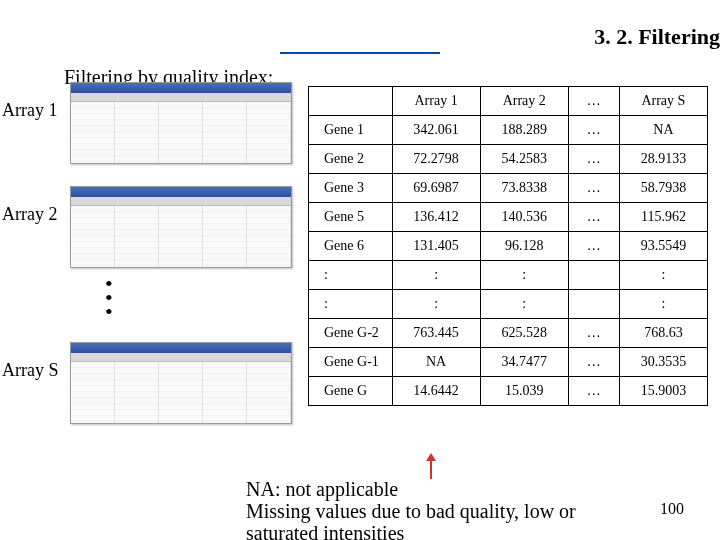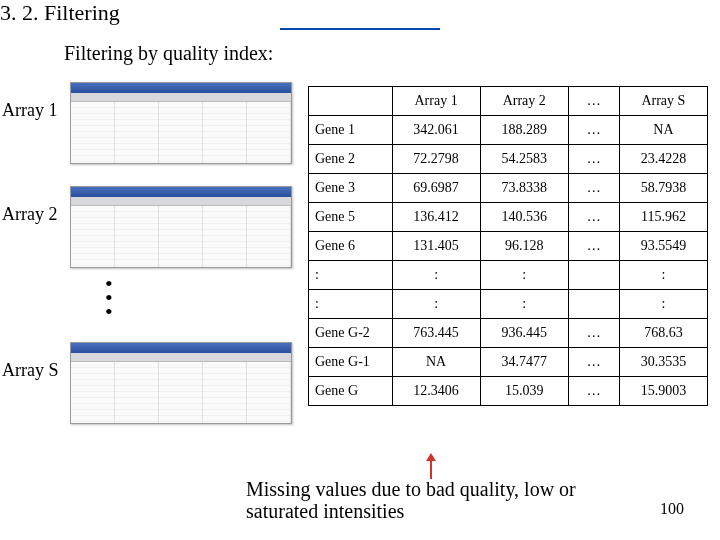--- a/index.html
+++ b/index.html
@@ -6,24 +6,24 @@
     margin: 0;
     padding: 0;
     width: 720px;
     height: 540px;
     font-family: "Times New Roman", serif;
     background: #fff;
     position: relative;
     overflow: hidden;
   }
   .title {
-    text-align: left;
+    text-align: right;
     font-size: 22px;
-    font-weight: normal;
-    margin-top: 0;
+    font-weight: bold;
+    margin-top: 24px;
     color: #000;
   }
   .title-underline {
     width: 160px;
     height: 2px;
     background: #0047ab;
     margin: 2px auto 0;
   }
   .subtitle {
     font-size: 20px;
@@ -98,21 +98,21 @@
     text-align: center;
     height: 22px;
     white-space: nowrap;
   }
   th {
     font-weight: normal;
     background: #fff;
   }
   td.rowhead {
     text-align: left;
-    padding-left: 6px;
+    padding-left: 15px;
   }
   col.c-gene { width: 72px; }
   col.c-val  { width: 76px; }
   col.c-dots { width: 44px; }
   col.c-last { width: 76px; }
 
   .footer {
     position: absolute;
     left: 246px;
     top: 478px;
@@ -221,21 +221,21 @@
           <td>342.061</td>
           <td>188.289</td>
           <td>…</td>
           <td>NA</td>
         </tr>
         <tr>
           <td class="rowhead">Gene 2</td>
           <td>72.2798</td>
           <td>54.2583</td>
           <td>…</td>
-          <td>23.4228</td>
+          <td>28.9133</td>
         </tr>
         <tr>
           <td class="rowhead">Gene 3</td>
           <td>69.6987</td>
           <td>73.8338</td>
           <td>…</td>
           <td>58.7938</td>
         </tr>
         <tr>
           <td class="rowhead">Gene 5</td>
@@ -261,42 +261,43 @@
         <tr>
           <td class="rowhead">:</td>
           <td>:</td>
           <td>:</td>
           <td></td>
           <td>:</td>
         </tr>
         <tr>
           <td class="rowhead">Gene G-2</td>
           <td>763.445</td>
-          <td>936.445</td>
+          <td>625.528</td>
           <td>…</td>
           <td>768.63</td>
         </tr>
         <tr>
           <td class="rowhead">Gene G-1</td>
           <td>NA</td>
           <td>34.7477</td>
           <td>…</td>
           <td>30.3535</td>
         </tr>
         <tr>
           <td class="rowhead">Gene G</td>
-          <td>12.3406</td>
+          <td>14.6442</td>
           <td>15.039</td>
           <td>…</td>
           <td>15.9003</td>
         </tr>
       </tbody>
   </table>
 </div>
 
 <div class="arrow"></div>
 
 <div class="footer">
+  <div>NA: not applicable</div>
   <div>Missing values due to bad quality, low or</div>
   <div>saturated intensities</div>
 </div>
 
 <div class="pagenum">100</div>
 
 </body></html>

